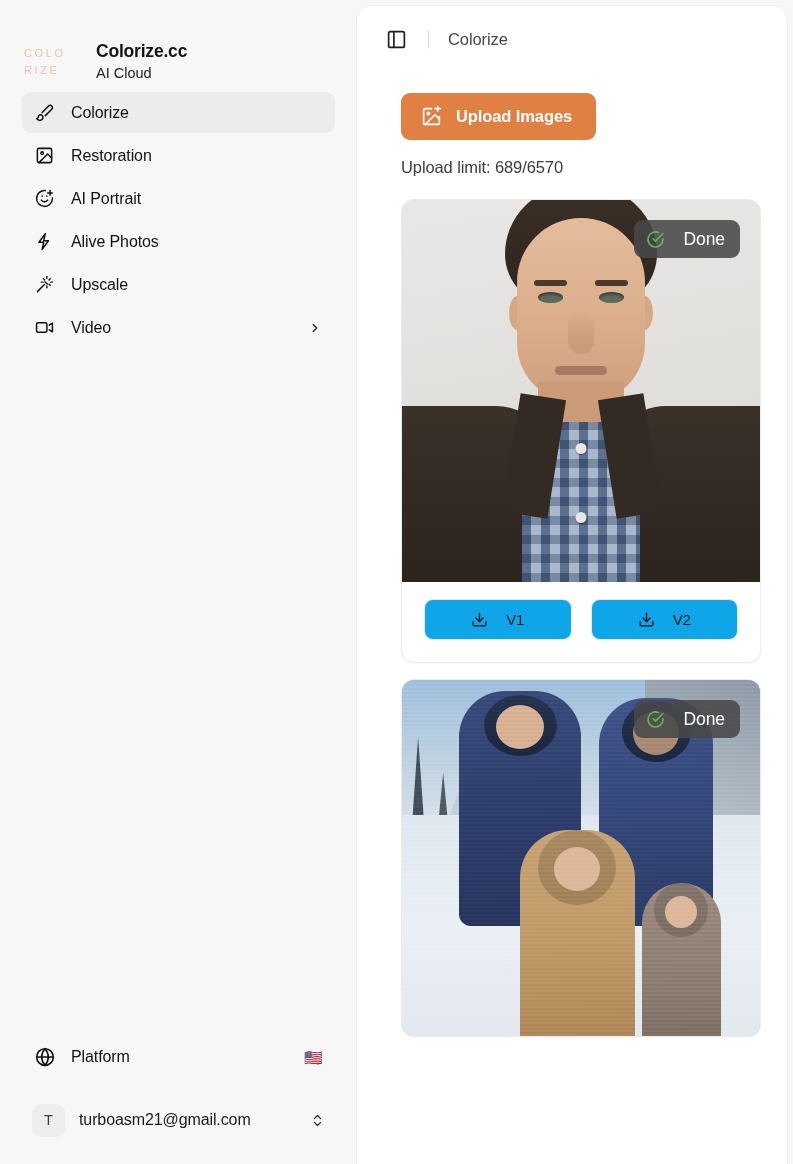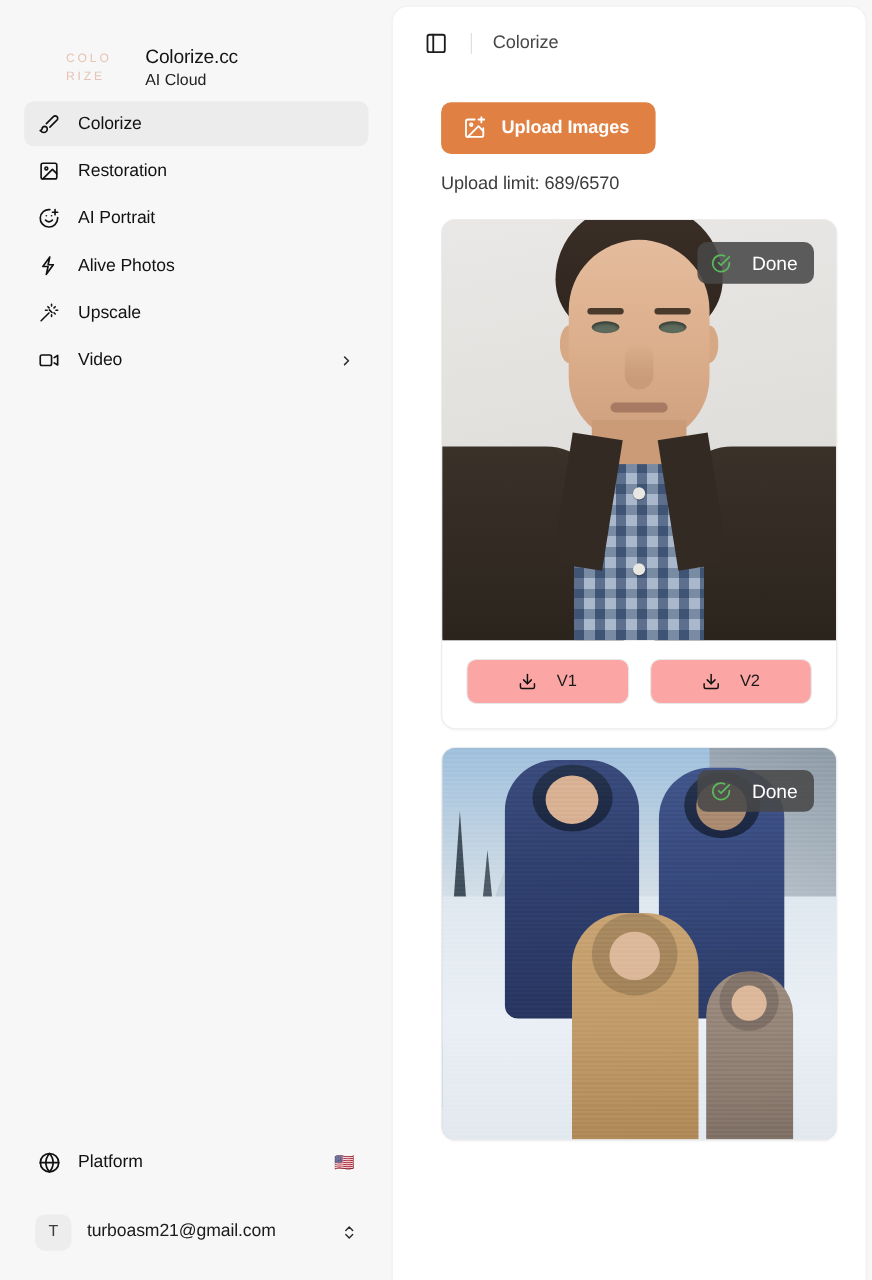--- a/index.html
+++ b/index.html
@@ -40,26 +40,25 @@
   }
   .brand-mark {
     width: 58px;
     color: #e6c3b3;
     font-size: 11px;
     letter-spacing: 2.6px;
     line-height: 17px;
     font-weight: 400;
     flex: 0 0 auto;
     padding-top: 2px;
-    margin-left: 36px;
   }
   .brand-text { display: flex; flex-direction: column; gap: 2px; }
   .brand-title {
     font-size: 17.5px;
-    font-weight: 400;
+    font-weight: 700;
     color: #141414;
     letter-spacing: -0.2px;
     line-height: 22px;
   }
   .brand-sub {
     font-size: 14.5px;
     color: #202020;
     line-height: 19px;
     font-weight: 400;
   }
@@ -266,21 +265,21 @@
     color: #5c5c5c;
     letter-spacing: -0.1px;
     margin-bottom: 13px;
   }
   .card-actions { display: flex; gap: 19px; }
   .dl-btn {
     flex: 1 1 0;
     height: 41px;
     border: 1px solid #e8e8e8;
     border-radius: 9px;
-    background: #fca5a5;
+    background: #0ea5e9;
     display: flex;
     align-items: center;
     justify-content: center;
     gap: 18px;
     cursor: pointer;
     font-size: 15px;
     color: #1a1a1a;
     font-family: "Liberation Sans", sans-serif;
     letter-spacing: -0.1px;
   }

